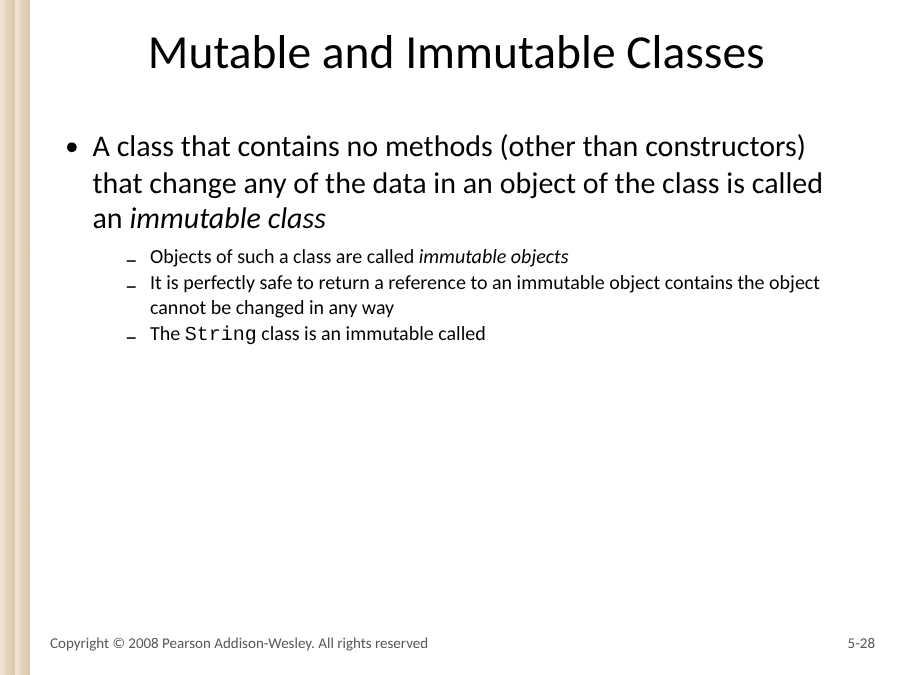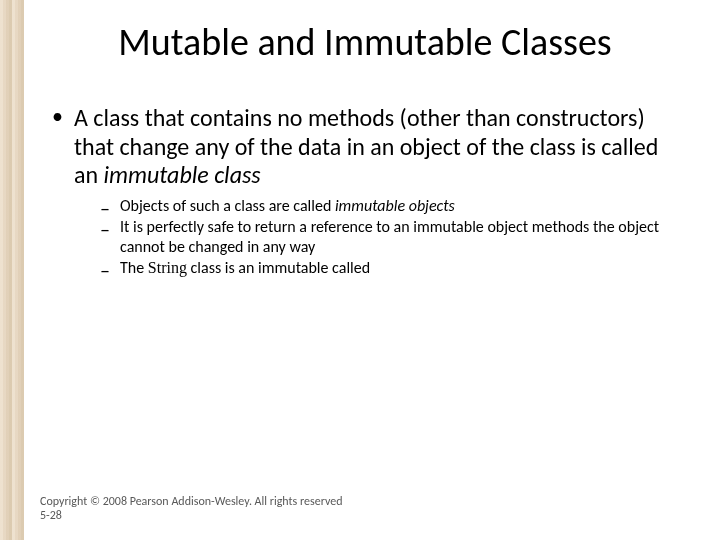--- a/index.html
+++ b/index.html
@@ -78,51 +78,50 @@
   }
   ul.sub > li::before {
     content: "–";
     position: absolute;
     left: 2px;
     top: 0;
     font-size: 20px;
     color: #000;
   }
   .italic { font-style: italic; text-align: center; }
-  .mono { font-family: Liberation Serif, serif; }
+  .mono { font-family: Liberation Mono, monospace; }
   .footer {
     position: absolute;
     left: 40px;
     right: 20px;
     bottom: 18px;
     display: flex;
     justify-content: space-between;
     font-size: 12px;
     color: #595959;
-    flex-direction: column;
   }
 </style>
 </head>
 <body>
 
 <div class="left-border"></div>
 
 <div class="content">
 
   <h1 class="title">Mutable and Immutable Classes</h1>
 
   <ul class="main">
     <li>
       <span>A class that contains no methods (other than constructors) that change any of the data in an object of the class is called an </span><span class="italic">immutable class</span>
       <ul class="sub">
         <li>
           <span>Objects of such a class are called </span><span class="italic">immutable objects</span>
         </li>
         <li>
-          <span>It is perfectly safe to return a reference to an immutable object methods the object cannot be changed in any way</span>
+          <span>It is perfectly safe to return a reference to an immutable object contains the object cannot be changed in any way</span>
         </li>
         <li>
           <span>The </span><span class="mono">String</span><span> class is an immutable called</span>
         </li>
       </ul>
     </li>
   </ul>
 
 </div>
 

